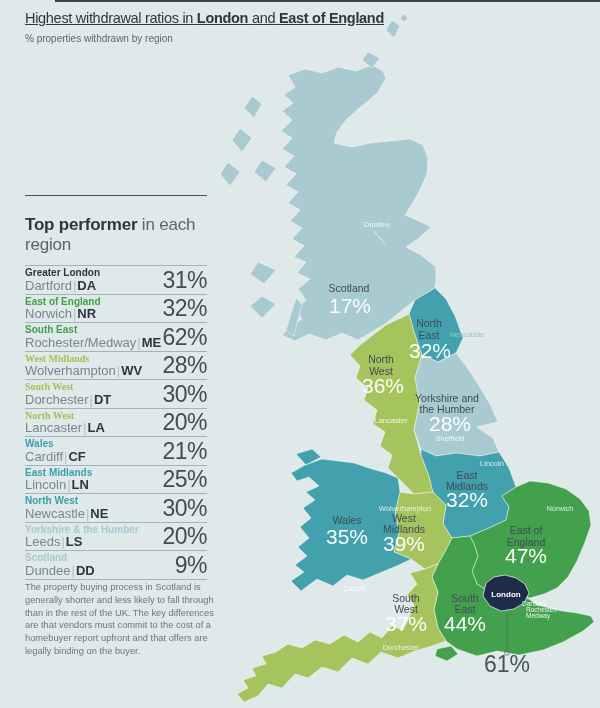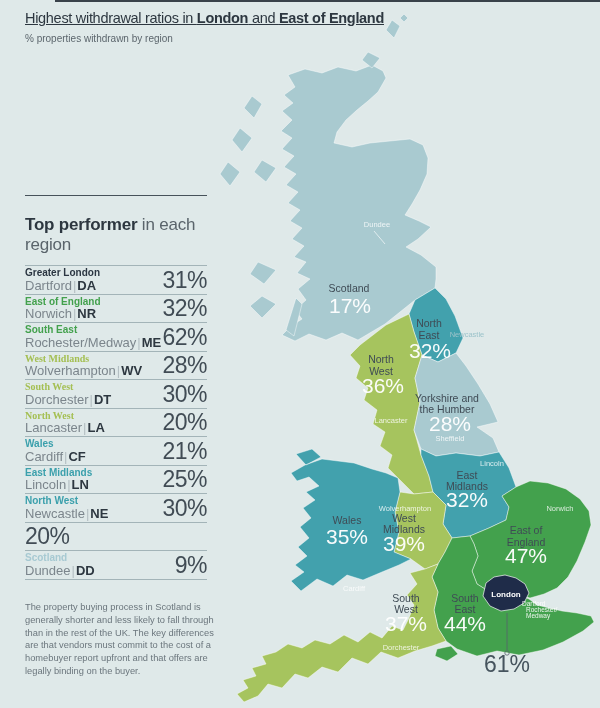--- a/index.html
+++ b/index.html
@@ -38,21 +38,21 @@
   .rcity .sep{color:#b3bec2;padding:0 1px;}
   .rcity b{color:#2d3740;}
   .rpct{font-size:23px;font-weight:300;color:#414c55;letter-spacing:-0.5px;}
   .c-navy{color:#2b3642;}
   .c-green{color:#43a14d;}
   .c-lgreen{color:#a4bf52;font-family:Liberation Serif, serif;}
   .c-teal{color:#3ba0ac;}
   .c-lblue{color:#a7c9d2;}
 
   
-  .footnote{position:absolute;left:25px;top:581px;width:198px;font-size:9.3px;line-height:1.38;color:#6b767d;z-index:3;margin-top:20px;}
+  .footnote{position:absolute;left:25px;top:581px;width:198px;font-size:9.3px;line-height:1.38;color:#6b767d;z-index:3;}
 
   
   .map{position:absolute;left:0;top:0;width:600px;height:708px;z-index:1;}
   .region{stroke:rgba(255,255,255,0.55);stroke-width:0.8;stroke-linejoin:round;}
   .r-under{fill:#a9cad0;}
   .r-teal{fill:#42a1ad;}
   .r-lgreen{fill:#a6c45e;}
   .r-green{fill:#43a14d;}
   .r-navy{fill:#1f2c49;stroke:rgba(255,255,255,0.85);}
   text{font-family:"Liberation Sans", sans-serif;}
@@ -221,20 +221,24 @@
       <div class="rpct">25%</div>
     </div>
     <div class="prow">
       <div class="lft">
           <span class="rname c-teal">North West</span>
           <span class="rcity"><span>Newcastle</span><span class="sep">|</span><b>NE</b></span>
         </div>
       <div class="rpct">30%</div>
     </div>
     <div class="prow">
+      <div class="lft">
+          <span class="rname c-lblue">Yorkshire &amp; the Humber</span>
+          <span class="rcity"><span>Leeds</span><span class="sep">|</span><b>LS</b></span>
+        </div>
       <div class="rpct">20%</div>
     </div>
     <div class="prow">
       <div class="lft">
           <span class="rname c-lblue">Scotland</span>
           <span class="rcity"><span>Dundee</span><span class="sep">|</span><b>DD</b></span>
         </div>
       <div class="rpct">9%</div>
     </div>
   </div>

